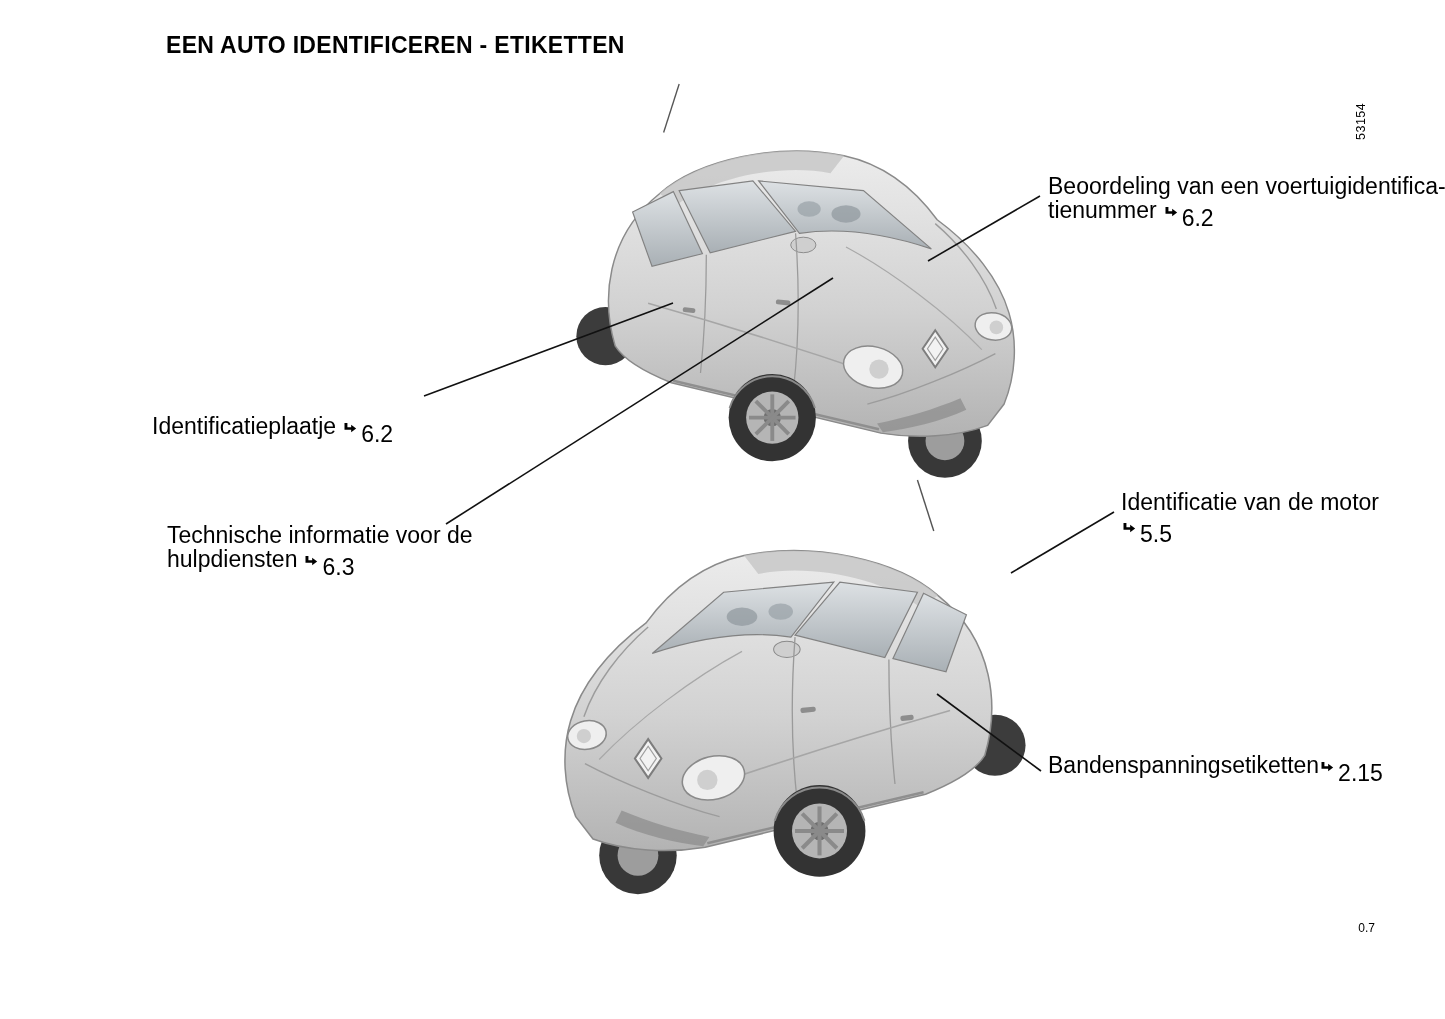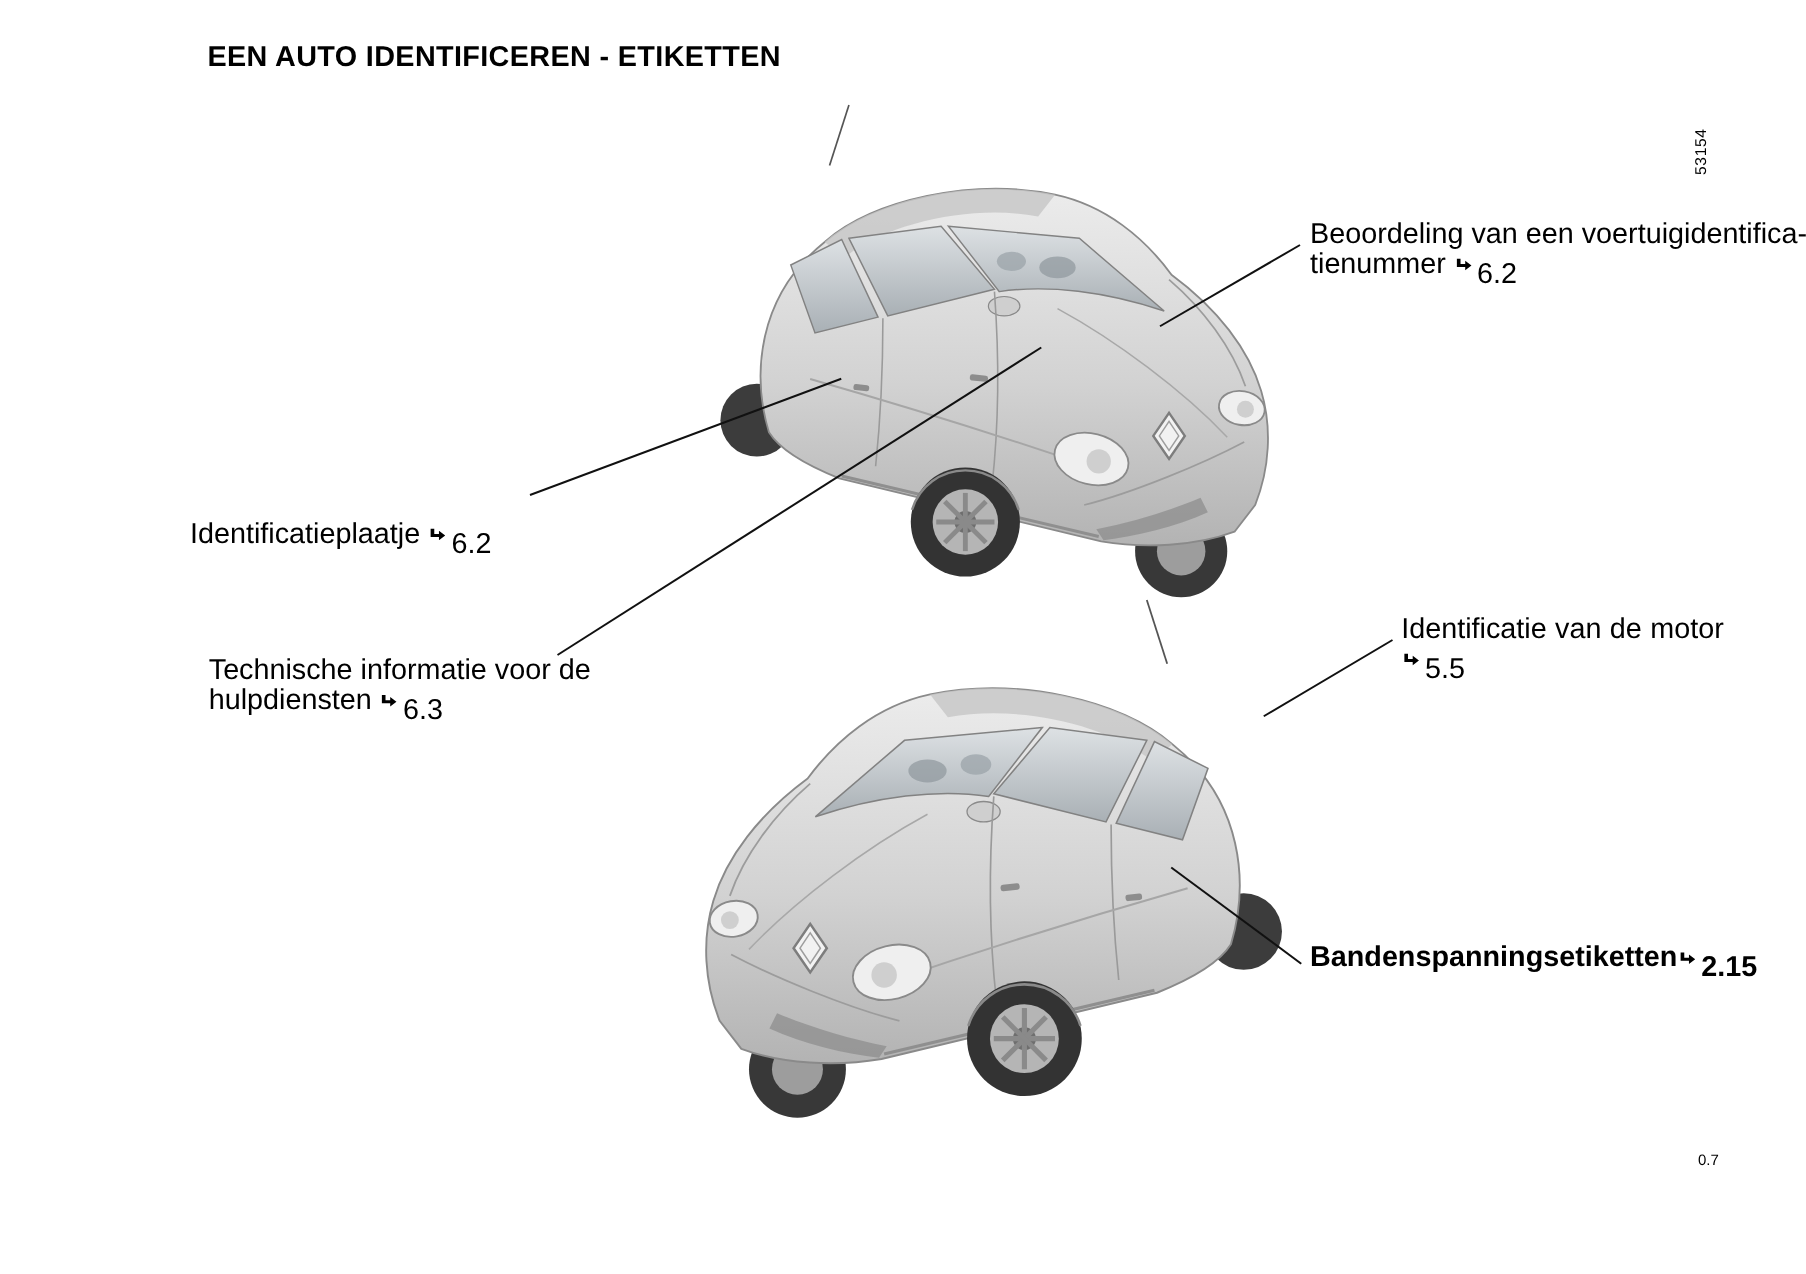--- a/index.html
+++ b/index.html
@@ -16,21 +16,21 @@
     font-size: 23px; font-weight: bold; letter-spacing: 0.3px;
     margin: 0;
   }
   .figure-svg { position: absolute; left: 0; top: 0; }
   .label {
     position: absolute;
     font-size: 23px; line-height: 24px;
   }
   .lline { white-space: nowrap; }
   .jline { white-space: normal; text-align: justify; text-align-last: justify; }
-  .flexline { display: flex; justify-content: space-between; align-items: baseline; font-weight: bold; }
+  .flexline { display: flex; justify-content: space-between; align-items: baseline; }
   .ref { white-space: nowrap; display: inline-flex; }
   .arr { width: 15px; height: 12px; margin: 0 4px 0 6px; flex: 0 0 auto; }
   .arr path { fill: #000; }
   .flexline .arr, .solo .arr { margin-left: 0; }
   .fignum {
     position: absolute; left: 1354px; top: 140px;
     font-size: 12.5px; letter-spacing: 0.5px;
     transform: rotate(-90deg); transform-origin: 0 0;
     white-space: nowrap;
   }

